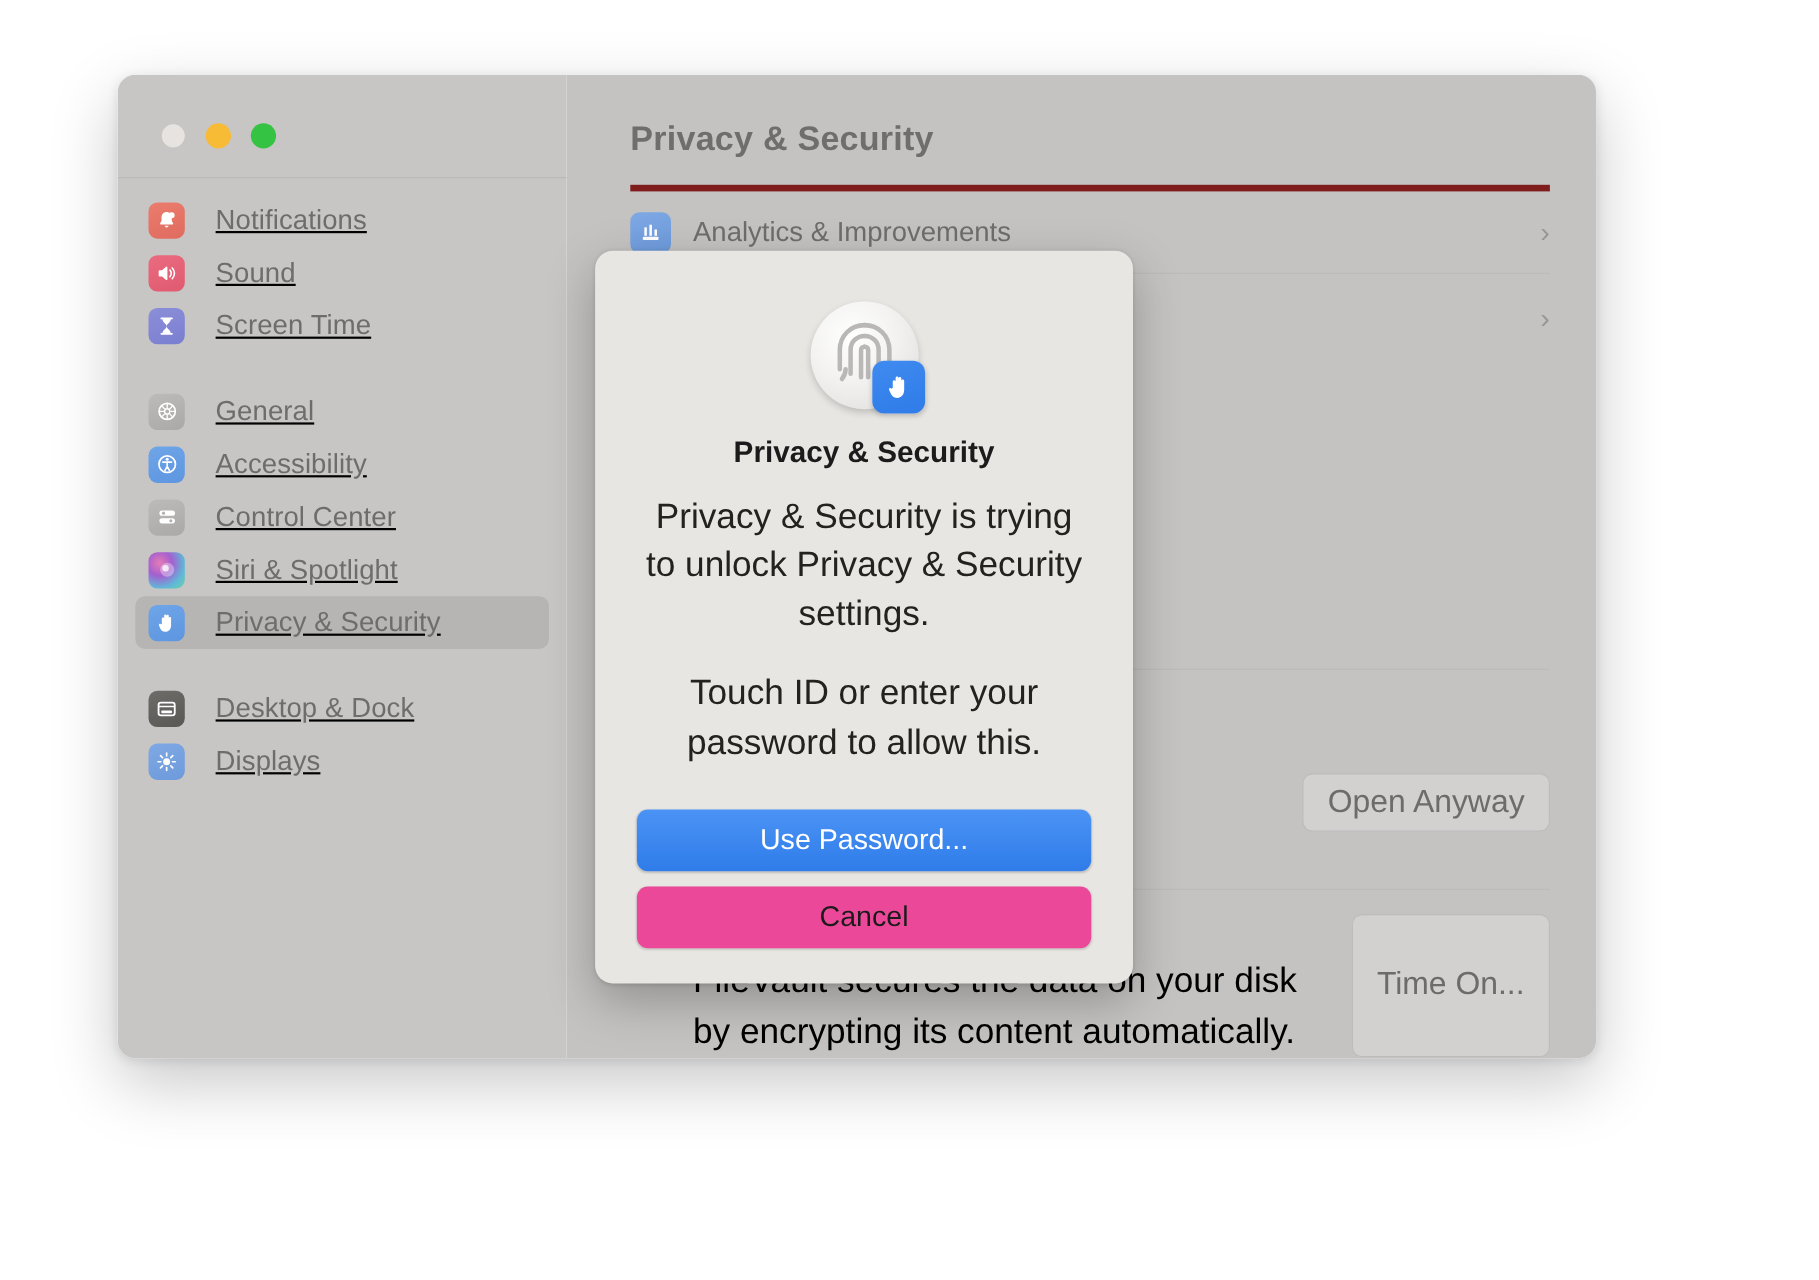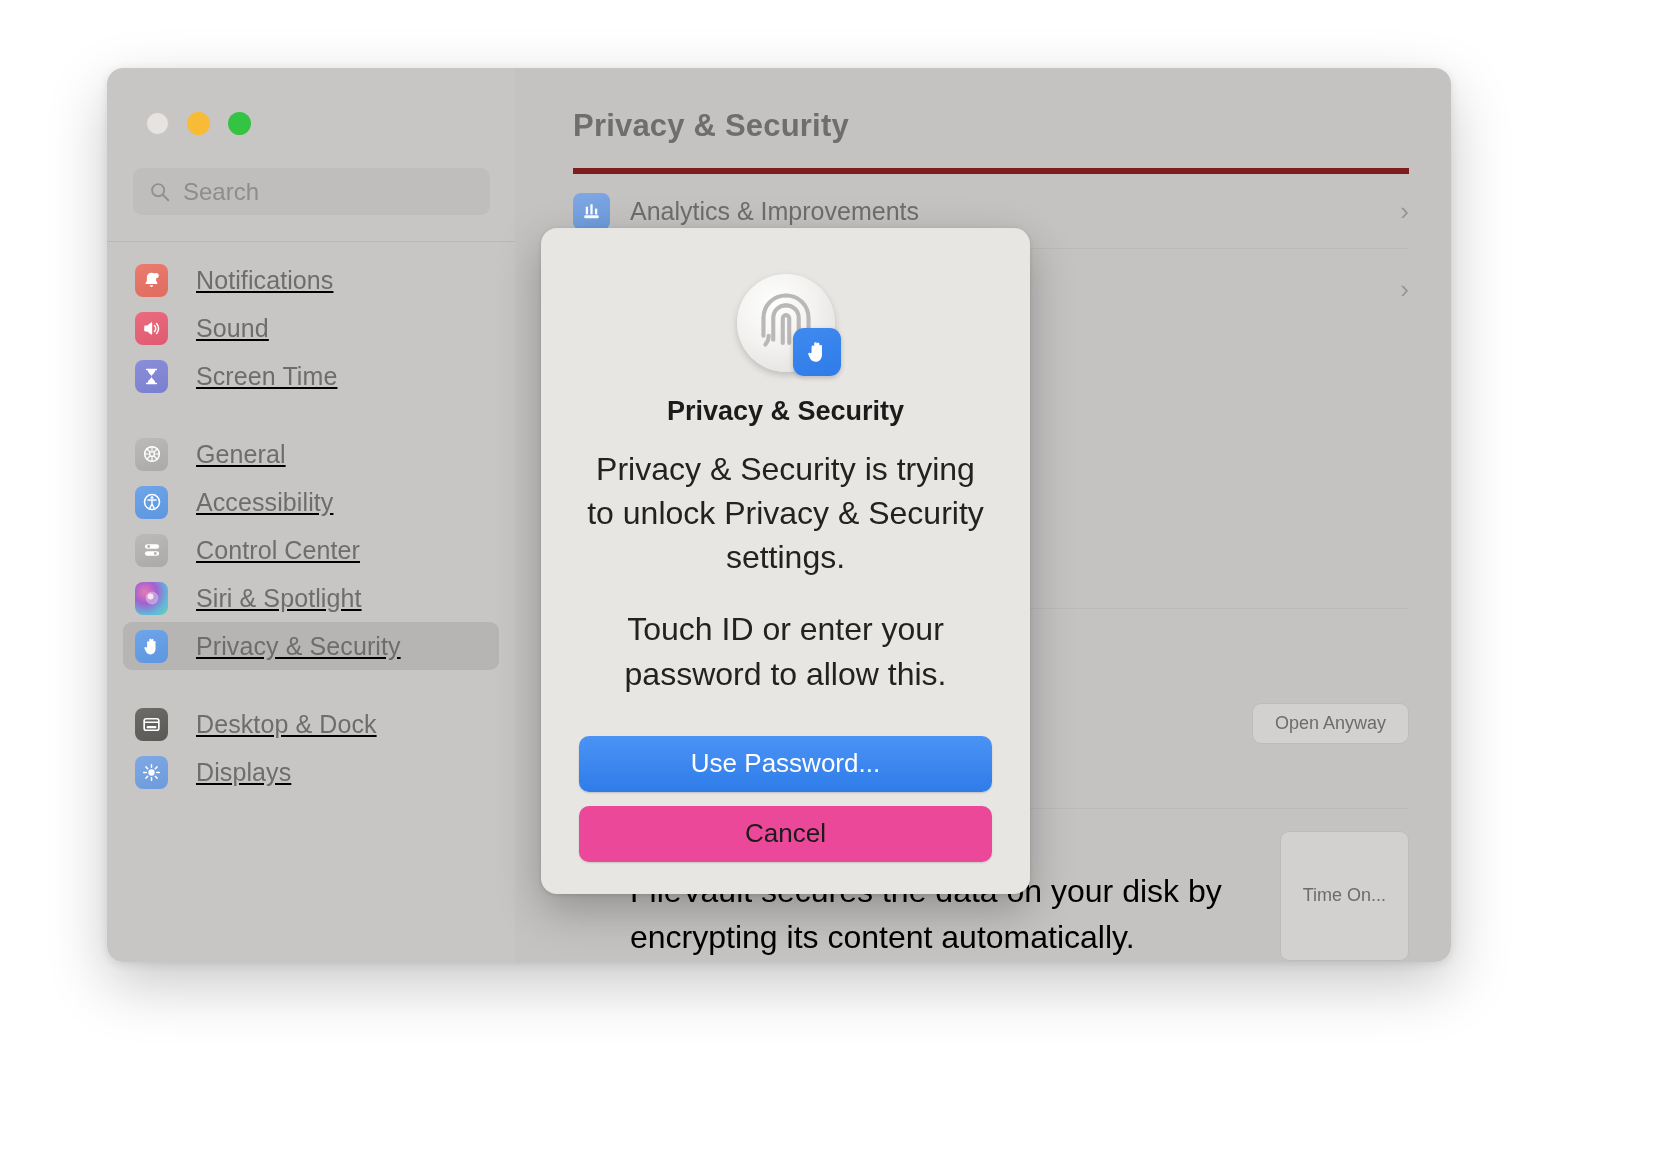--- a/index.html
+++ b/index.html
@@ -181,21 +181,21 @@
     font-size: 26px;
     line-height: 1;
     opacity: .8;
   }
 
   .pill-btn {
     background: #d2d1d0;
     border: 1px solid #bdbcbb;
     border-radius: 9px;
     font-family: "Liberation Sans", sans-serif;
-    font-size: 18px;
+    font-size: 29px;
     color: #6d6c6b;
     padding: 9px 22px;
     white-space: nowrap;
   }
 
   
   .gk-block {
     position: absolute;
     left: 58px;
     right: 42px;
@@ -323,27 +323,20 @@
   <div class="window">
 
     <div class="sidebar">
 
       <div class="traffic">
         <div class="light close"></div>
         <div class="light min"></div>
         <div class="light max"></div>
       </div>
 
-      <div class="search-wrap">
-        <svg class="search-ico" viewBox="0 0 24 24">
-          <circle cx="10" cy="10" r="6.6" fill="none" stroke="#6f6e6d" stroke-width="2.1"></circle>
-          <line x1="14.8" y1="14.8" x2="21" y2="21" stroke="#6f6e6d" stroke-width="2.3" stroke-linecap="round"></line>
-        </svg>
-        <input class="search-input" type="text" placeholder="Search" style="">
-      </div>
 
       <div class="divider"></div>
 
       <div class="nav">
 
         <div class="nav-group">
 
           <div class="nav-item">
             <span class="nav-icon ic-notifications">
               <svg viewBox="0 0 24 24" width="21" height="21">

